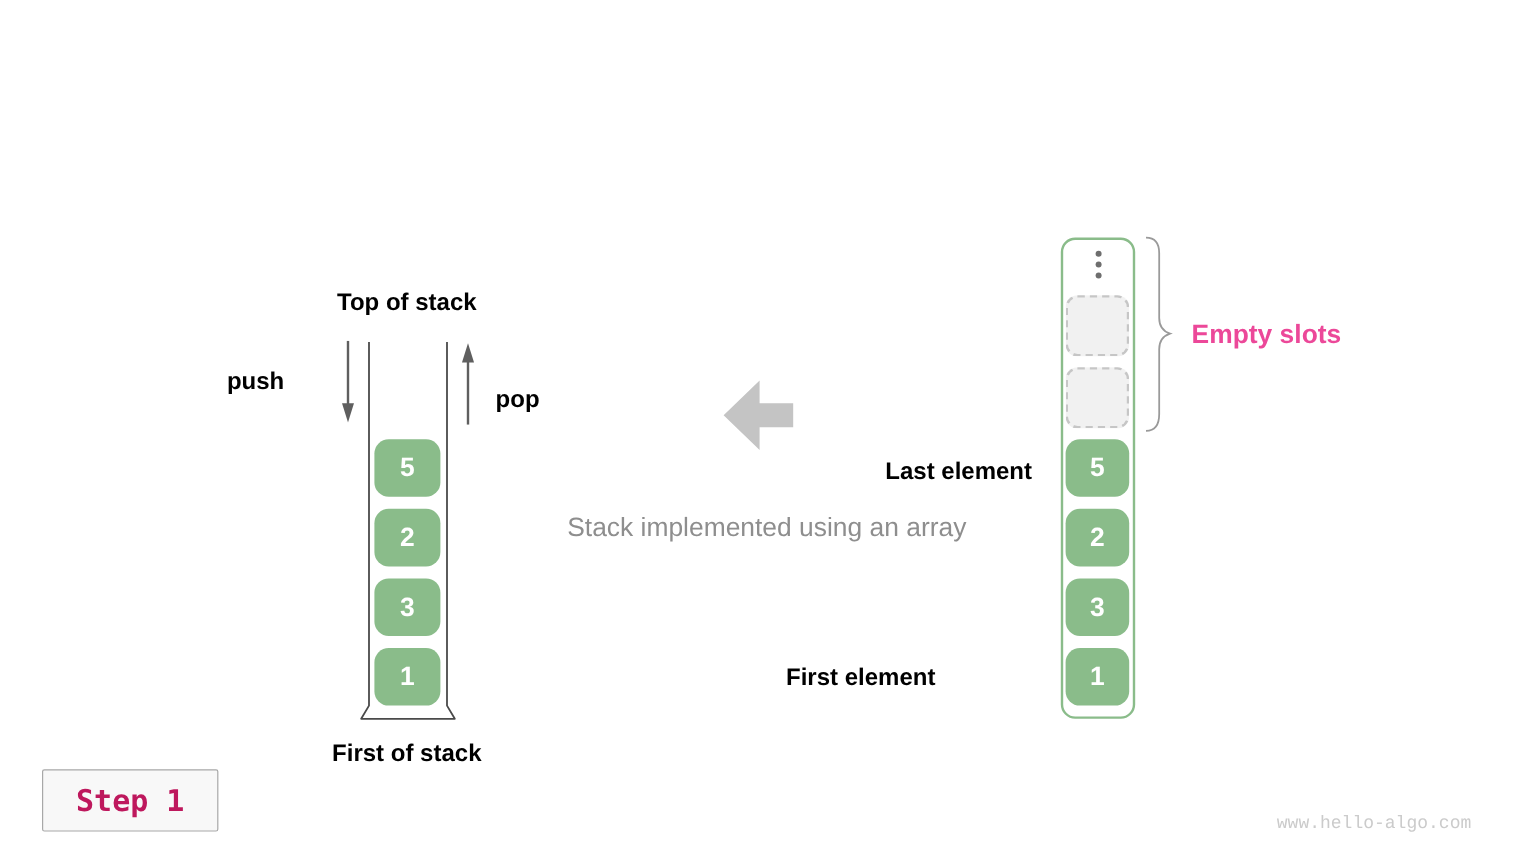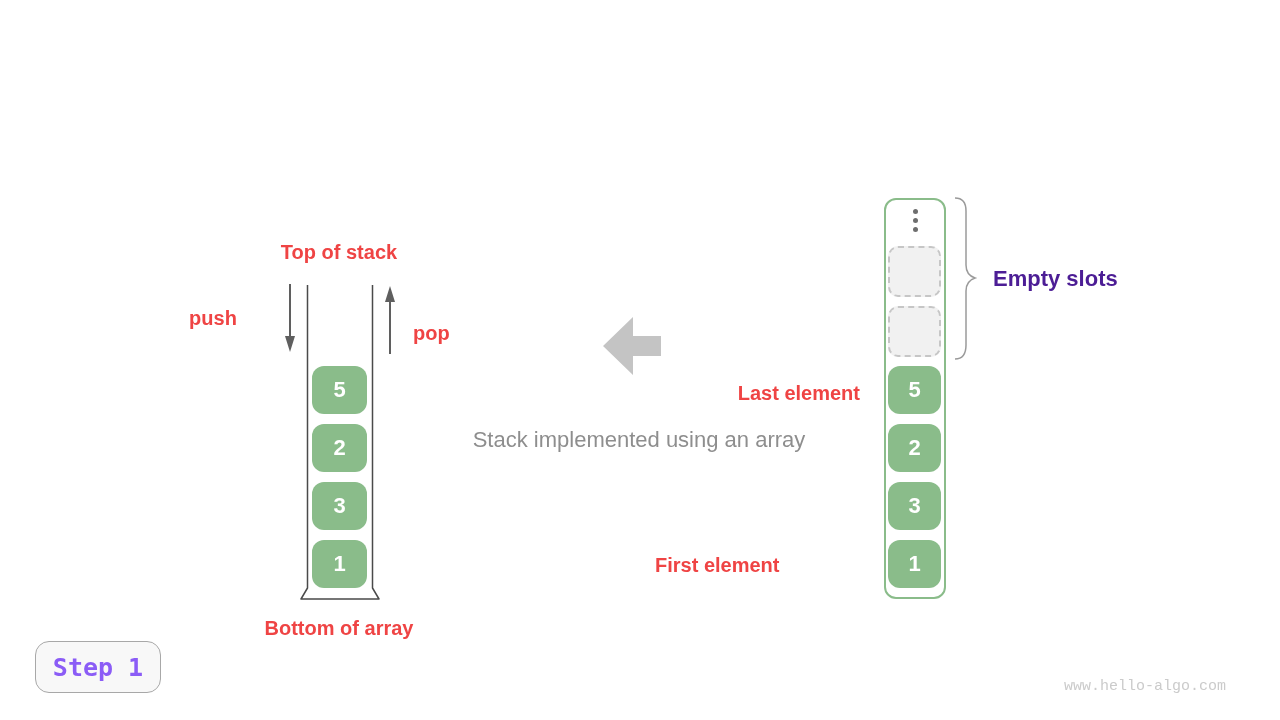--- a/index.html
+++ b/index.html
@@ -9,27 +9,27 @@
     height: 720px;
     background: #ffffff;
     overflow: hidden;
     font-family: "Liberation Sans", sans-serif;
   }
   .abs { position: absolute; }
 
   .label-dark {
     font-size: 20px;
     font-weight: 700;
-    color: #ef4444;
+    color: #000000;
     line-height: 24px;
   }
   .label-gray {
     font-size: 22px;
     font-weight: 700;
-    color: #4c1d95;
+    color: #ec4899;
     line-height: 26px;
   }
   .caption {
     font-size: 22px;
     font-weight: 400;
     color: #8e8e8e;
     text-align: center;
     line-height: 26px;
   }
 
@@ -84,33 +84,33 @@
     width: 5px;
     height: 5px;
     border-radius: 50%;
     background: #6e6e6e;
   }
 
   .step-badge {
     position: absolute;
     left: 35px;
     top: 641px;
-    width: 126px;
+    width: 147px;
     height: 52px;
     background: #f8f8f8;
     border: 1.5px solid #a8a8a8;
-    border-radius: 14px;
+    border-radius: 2px;
     box-sizing: border-box;
     display: flex;
     align-items: center;
     justify-content: center;
     font-family: "DejaVu Sans Mono", "Liberation Mono", monospace;
     font-size: 25px;
     font-weight: 700;
-    color: #8b5cf6;
+    color: #be185d;
   }
   .watermark {
     position: absolute;
     left: 1064px;
     top: 678px;
     font-family: Liberation Mono, monospace;
     font-size: 15px;
     color: #cbcbcb;
   }
 </style>
@@ -136,21 +136,21 @@
   </svg>
 
   <svg class="abs" style="left:382px; top:284px;" width="16" height="70" viewBox="0 0 16 70">
     <line x1="8" y1="70" x2="8" y2="14" stroke="#5f5f5f" stroke-width="2"></line>
     <polygon points="8,2 3,18 13,18" fill="#5f5f5f"></polygon>
   </svg>
 
   <div class="abs label-dark" style="left:158px; top:306px; width:110px; text-align:center;">push</div>
   <div class="abs label-dark" style="left:413px; top:306px; width:110px; text-align:left;margin-top:15px;">pop</div>
 
-  <div class="abs label-dark" style="left:219px; top:616px; width:240px; text-align:center;">Bottom of array</div>
+  <div class="abs label-dark" style="left:219px; top:616px; width:240px; text-align:center;">First of stack</div>
 
   <svg class="abs" style="left:600px; top:315px;" width="64" height="62" viewBox="0 0 64 62">
     <polygon points="3,31 33,2 33,21 61,21 61,41 33,41 33,60" fill="#c4c4c4"></polygon>
   </svg>
 
   <div class="abs caption" style="left:439px; top:427px; width:400px;">Stack implemented using an array</div>
 
   <div class="abs label-dark" style="left:660px; top:381px; width:200px; text-align:right;">Last element</div>
   <div class="abs label-dark" style="left:655px; top:553px; width:200px; text-align:left;">First element</div>
 

